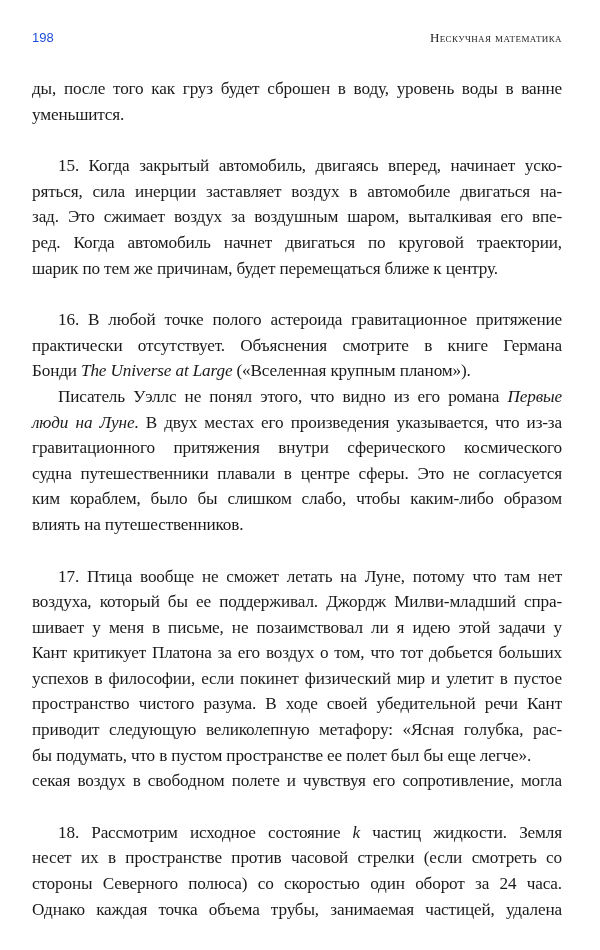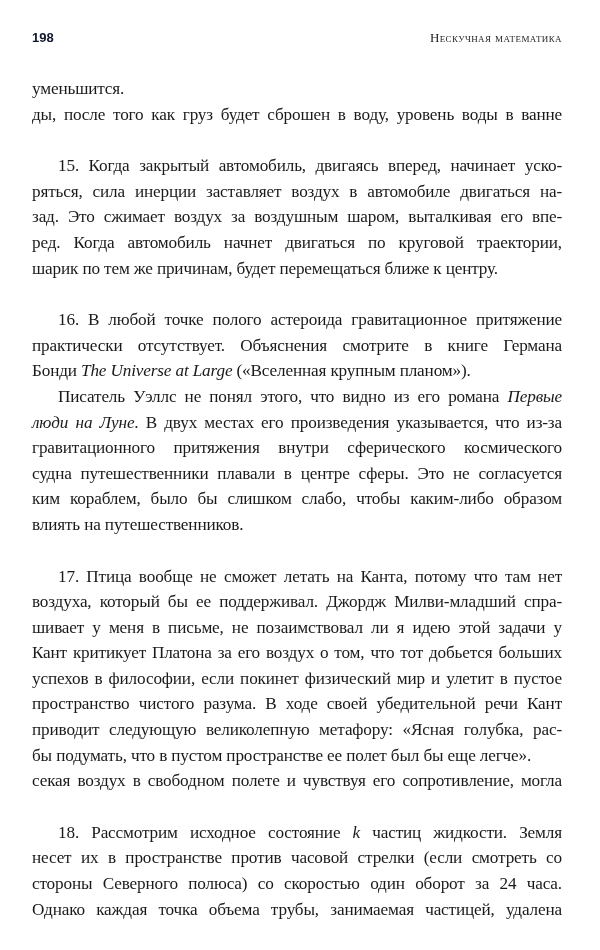--- a/index.html
+++ b/index.html
@@ -6,21 +6,21 @@
     body {
       width: 600px; height: 950px; overflow: hidden; position: relative;
       font-family: "Liberation Serif", "DejaVu Serif", serif;
       color: #1a1a1a;
     }
     .page { position: absolute; left: 0; top: 0; width: 600px; height: 950px; }
     .header { position: absolute; top: 30px; left: 32px; width: 530px; height: 20px; }
     .page-num {
       position: absolute; left: 0; top: 0;
       font-family: "Liberation Sans", "DejaVu Sans", sans-serif;
-      font-weight: bold; font-size: 13px; color: #0f172a;
+      font-weight: normal; font-size: 13px; color: #1d4ed8;
     }
     .running-title {
       position: absolute; left: 0; width: 530px; top: 0; text-align: right;
       font-size: 13px; font-variant: small-caps; letter-spacing: 0.4px; color: #222;
       padding-left: 30px; box-sizing: border-box;
     }
     .body { position: absolute; left: 32px; top: 76px; width: 530px; }
     .line {
       display: block; font-size: 17.2px; height: 25.6px; line-height: 25.6px;
       white-space: nowrap; text-align: justify; text-align-last: justify;
@@ -37,22 +37,22 @@
 
 <div class="page">
 
   <div class="header">
     <span class="page-num">198</span>
     <span class="running-title">Нескучная математика</span>
   </div>
 
   <div class="body">
 
+    <span class="line">ды, после того как груз будет сброшен в воду, уровень воды в ванне</span>
     <span class="line last">уменьшится.</span>
-    <span class="line">ды, после того как груз будет сброшен в воду, уровень воды в ванне</span>
     <span class="para-gap"></span>
 
     <div>
       <span class="line indent"><span class="num">15</span><span>. Когда закрытый автомобиль, двигаясь вперед, начинает уско-</span></span>
       <span class="line">ряться, сила инерции заставляет воздух в автомобиле двигаться на-</span>
       <span class="line">зад. Это сжимает воздух за воздушным шаром, выталкивая его впе-</span>
       <span class="line">ред. Когда автомобиль начнет двигаться по круговой траектории,</span>
       <span class="line last">шарик по тем же причинам, будет перемещаться ближе к центру.</span>
     </div>
     <span class="para-gap"></span>
@@ -64,21 +64,21 @@
       <span class="line indent"><span>Писатель Уэллс не понял этого, что видно из его романа </span><span class="it">Первые</span></span>
       <span class="line"><span class="it">люди на Луне</span><span>. В двух местах его произведения указывается, что из-за</span></span>
       <span class="line">гравитационного притяжения внутри сферического космического</span>
       <span class="line">судна путешественники плавали в центре сферы. Это не согласуется</span>
       <span class="line">ким кораблем, было бы слишком слабо, чтобы каким-либо образом</span>
       <span class="line last">влиять на путешественников.</span>
     </div>
     <span class="para-gap"></span>
 
     <div>
-      <span class="line indent"><span class="num">17</span><span>. Птица вообще не сможет летать на Канта, потому что там нет</span></span>
+      <span class="line indent"><span class="num">17</span><span>. Птица вообще не сможет летать на Луне, потому что там нет</span></span>
       <span class="line">воздуха, который бы ее поддерживал. Джордж Милви-младший спра-</span>
       <span class="line">шивает у меня в письме, не позаимствовал ли я идею этой задачи у</span>
       <span class="line">Кант критикует Платона за его воздух о том, что тот добьется больших</span>
       <span class="line">успехов в философии, если покинет физический мир и улетит в пустое</span>
       <span class="line">пространство чистого разума. В ходе своей убедительной речи Кант</span>
       <span class="line">приводит следующую великолепную метафору: «Ясная голубка, рас-</span>
       <span class="line last">бы подумать, что в пустом пространстве ее полет был бы еще легче».</span>
       <span class="line">секая воздух в свободном полете и чувствуя его сопротивление, могла</span>
     </div>
     <span class="para-gap"></span>

